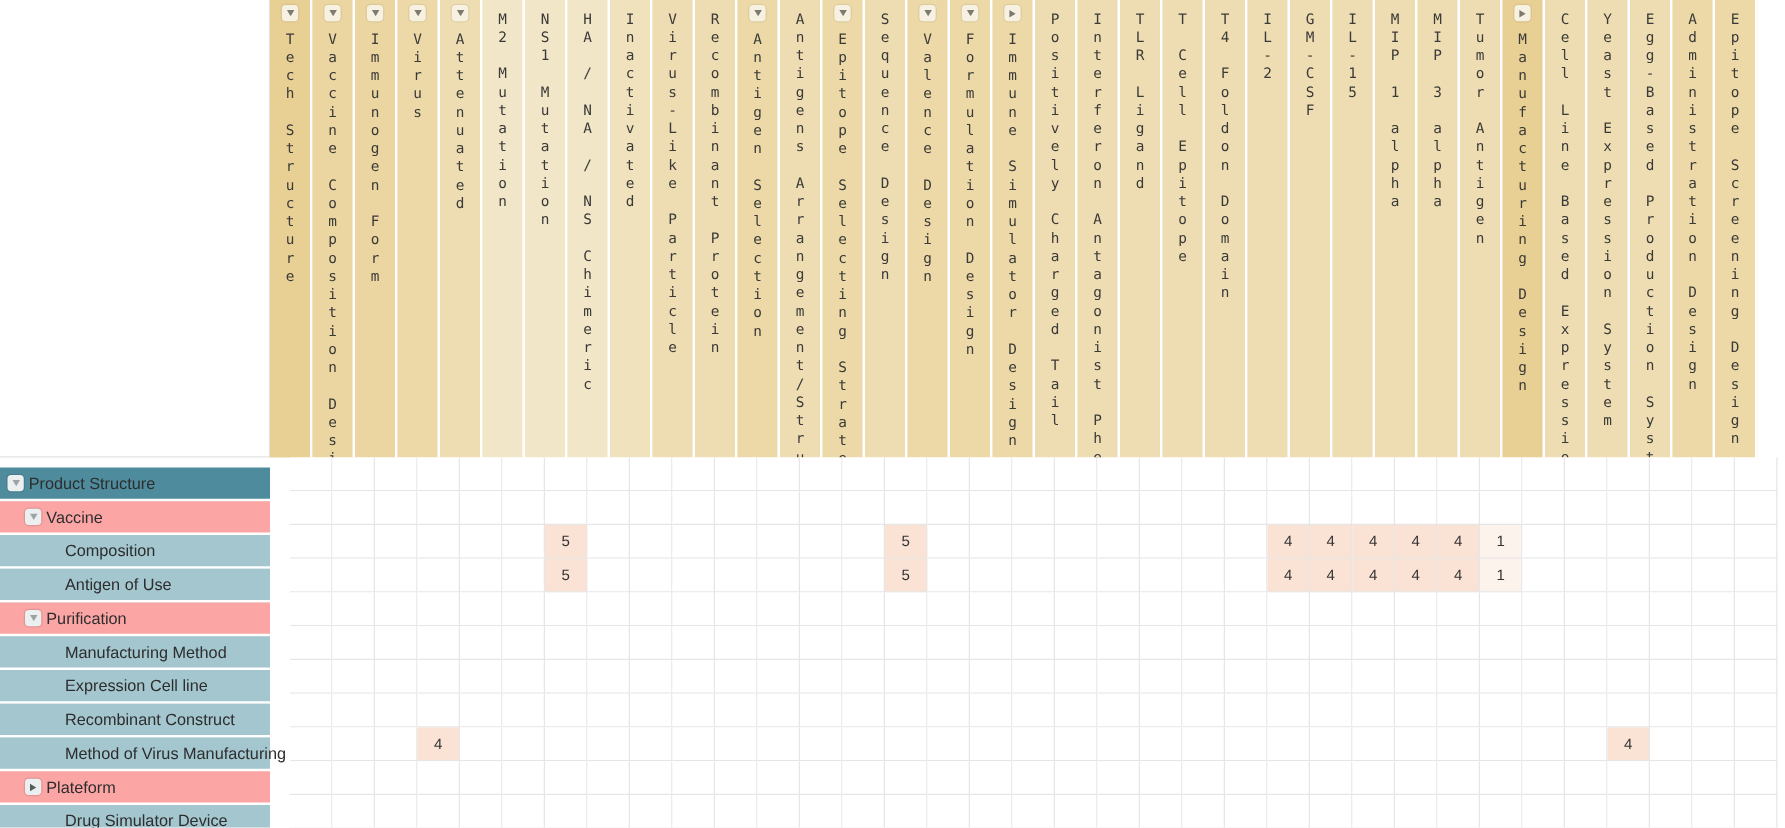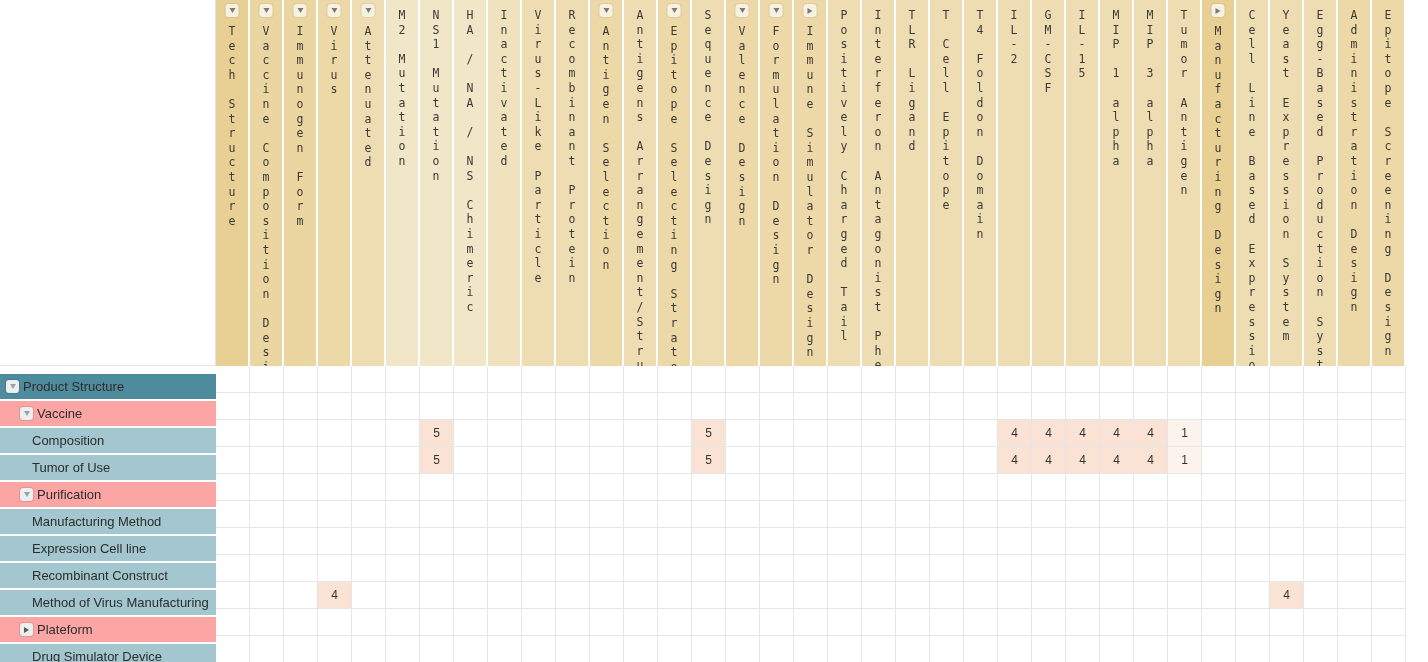--- a/index.html
+++ b/index.html
@@ -104,21 +104,21 @@
   }
   .rowhead .rh-label { white-space: nowrap; }
   .rowhead.lvl1 { background: #4e8c9d; }
   .rowhead.lvl2 { background: #fca5a5; }
   .rowhead.lvl3 { background: #a3c6cf; }
   .rowhead.lvl1 .rh-label { padding-left: 4px; }
   .rowhead.lvl2 .rh-label { padding-left: 4px; }
   .rowhead.lvl3 .rh-label { padding-left: 8px; }
   .rowhead.ind1 { padding-left: 6px; }
   .rowhead.ind2 { padding-left: 20px; }
-  .rowhead.ind3 { padding-left: 24px; }
+  .rowhead.ind3 { padding-left: 44px; }
 
   .rtoggle {
     flex: 0 0 auto;
     width: 13px; height: 13px;
     background: #eceff0;
     border-radius: 3px;
     box-shadow: 0 0 0 1px rgba(0,0,0,0.10);
     display: flex;
     align-items: center;
     justify-content: center;
@@ -133,21 +133,21 @@
   .rtoggle .tri-right {
     width: 0; height: 0;
     border-top: 3.5px solid transparent;
     border-bottom: 3.5px solid transparent;
     border-left: 5px solid #555c5e;
   }
 
   
   .grid-body {
     position: absolute;
-    left: 216px; top: 366px;
+    left: 232px; top: 366px;
     font-size: 0;
     white-space: nowrap;
   }
   .grid-row {
     height: 27px;
     white-space: nowrap;
     font-size: 0;
   }
   .cell {
     display: inline-block;
@@ -208,21 +208,21 @@
       <div class="rowhead lvl2 ind2">
         <div class="rtoggle">
           <span class="tri-down"></span>
         </div>
         <span class="rh-label">Vaccine</span>
       </div>
       <div class="rowhead lvl3 ind3">
         <span class="rh-label">Composition</span>
       </div>
       <div class="rowhead lvl3 ind3">
-        <span class="rh-label">Tumor of Use</span>
+        <span class="rh-label">Antigen of Use</span>
       </div>
       <div class="rowhead lvl2 ind2">
         <div class="rtoggle">
           <span class="tri-down"></span>
         </div>
         <span class="rh-label">Purification</span>
       </div>
       <div class="rowhead lvl3 ind3">
         <span class="rh-label">Manufacturing Method</span>
       </div>

